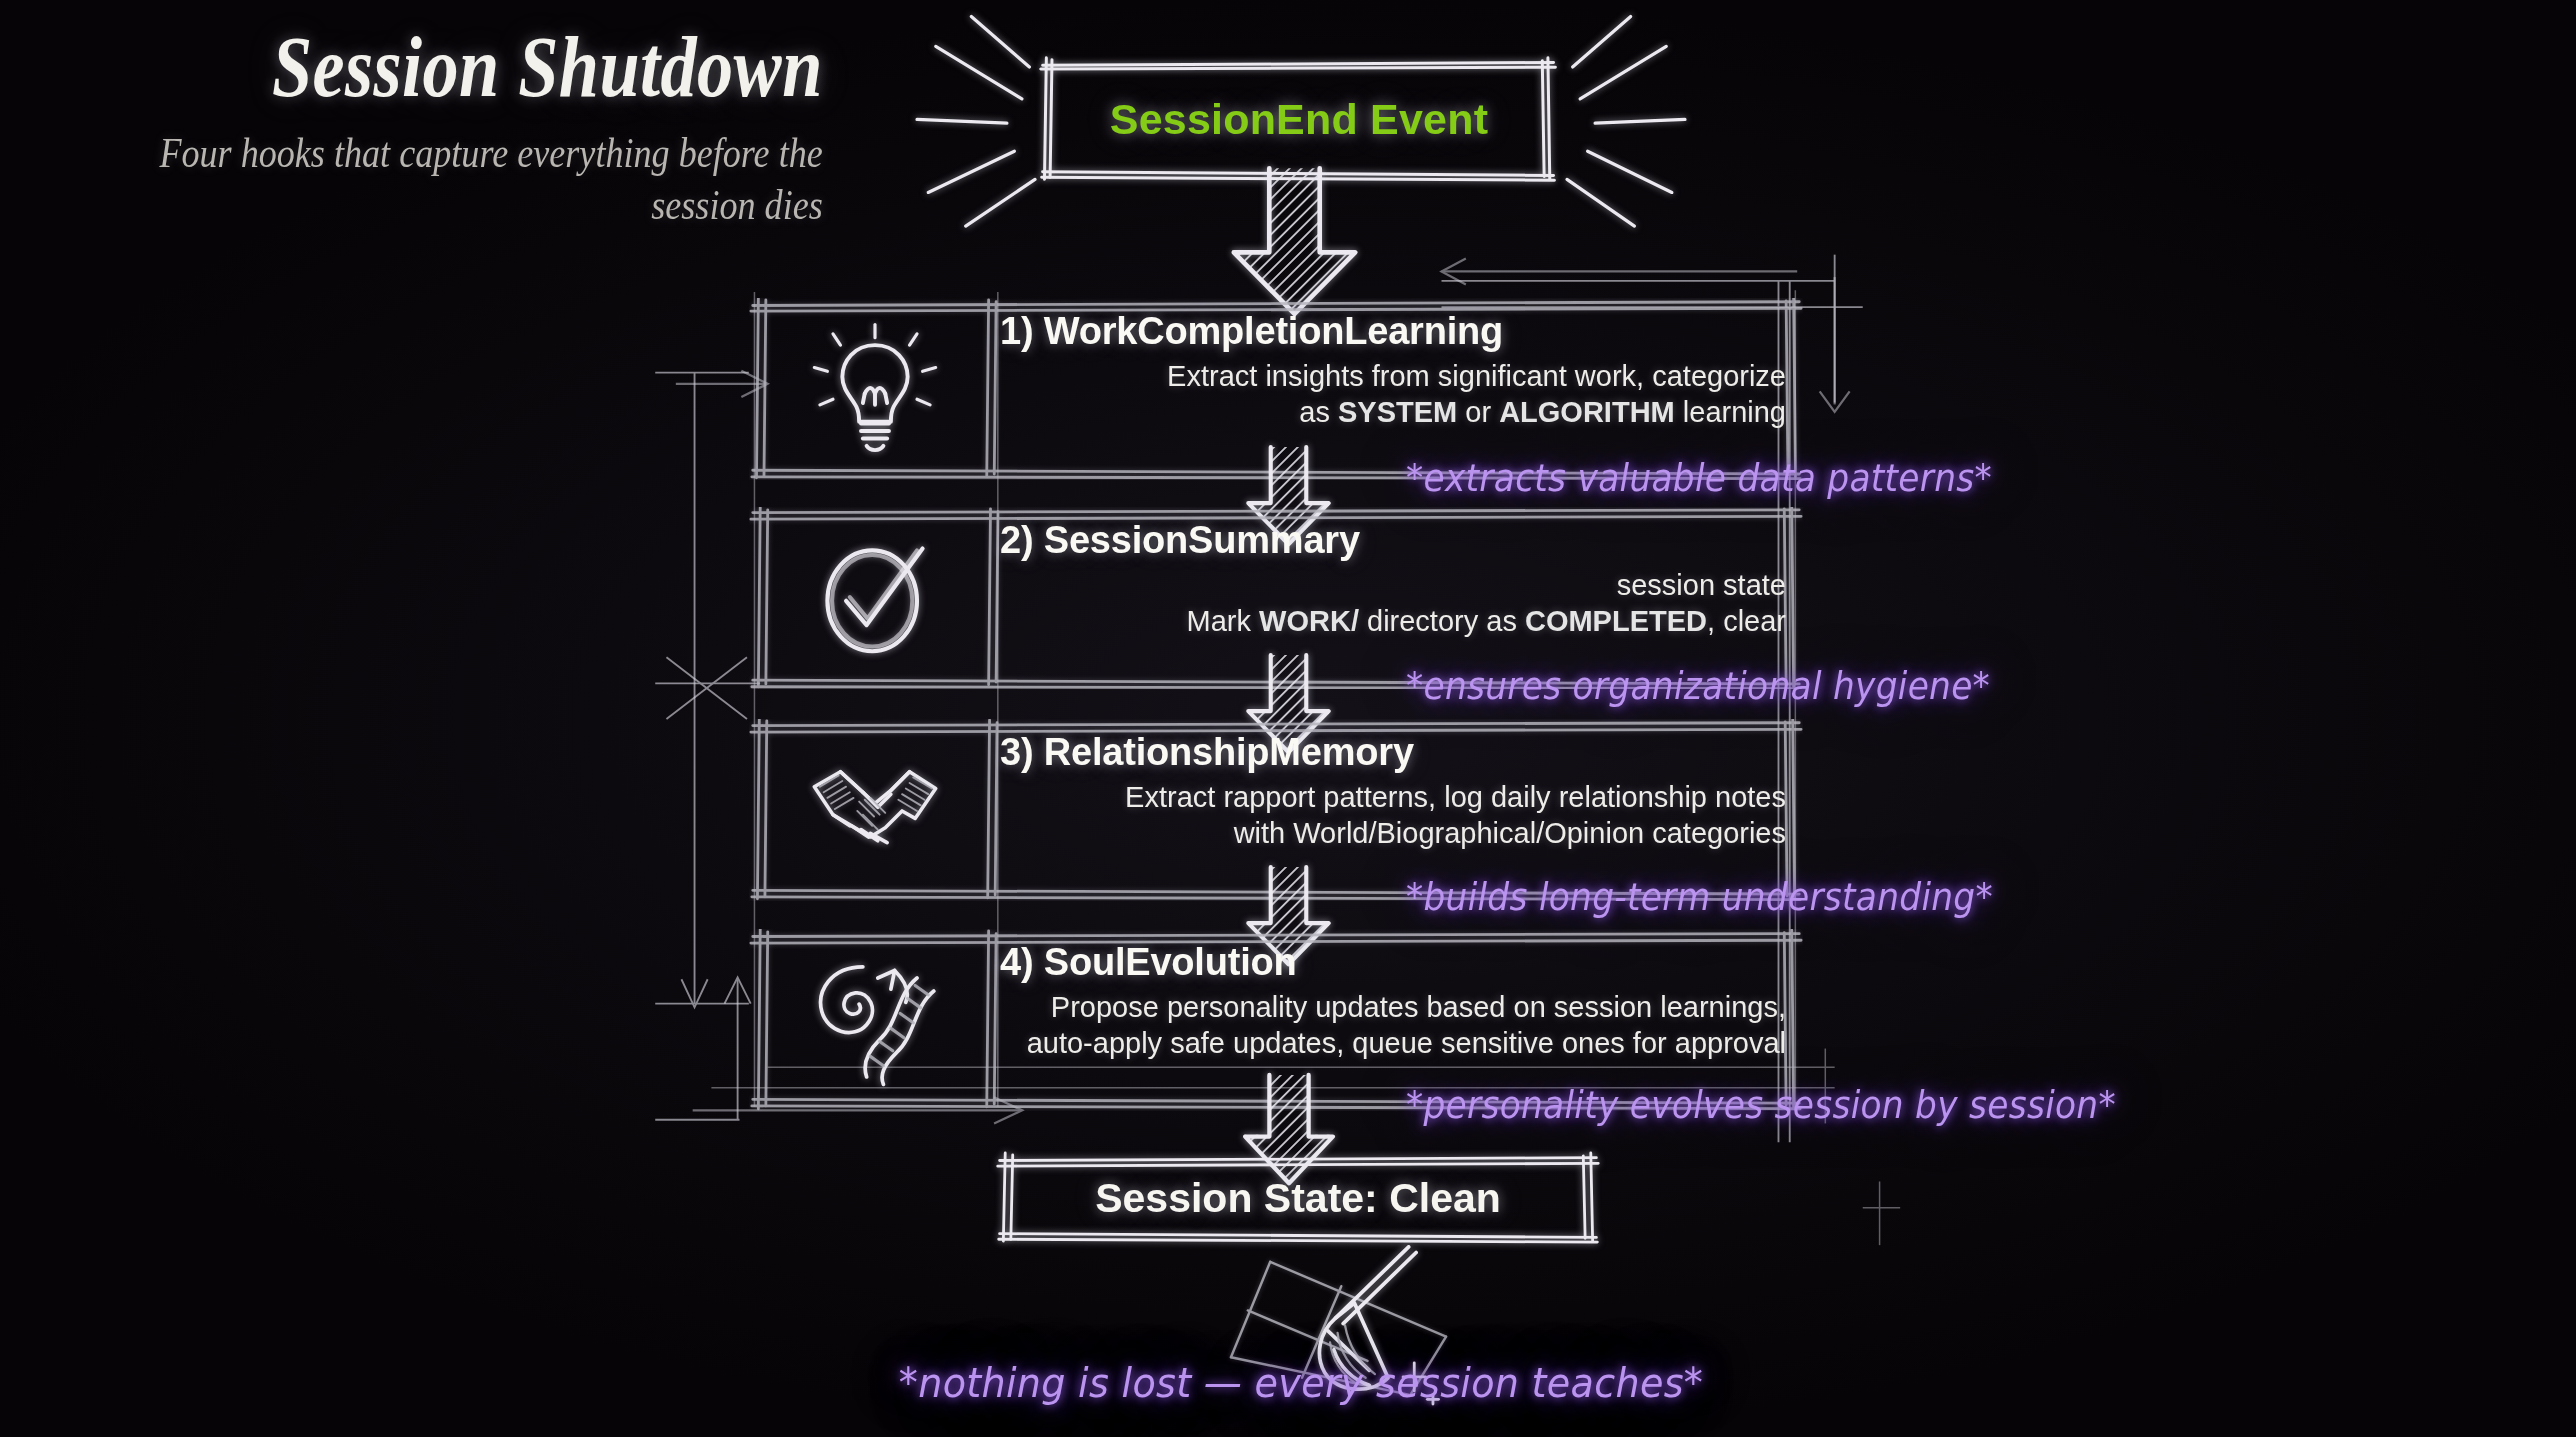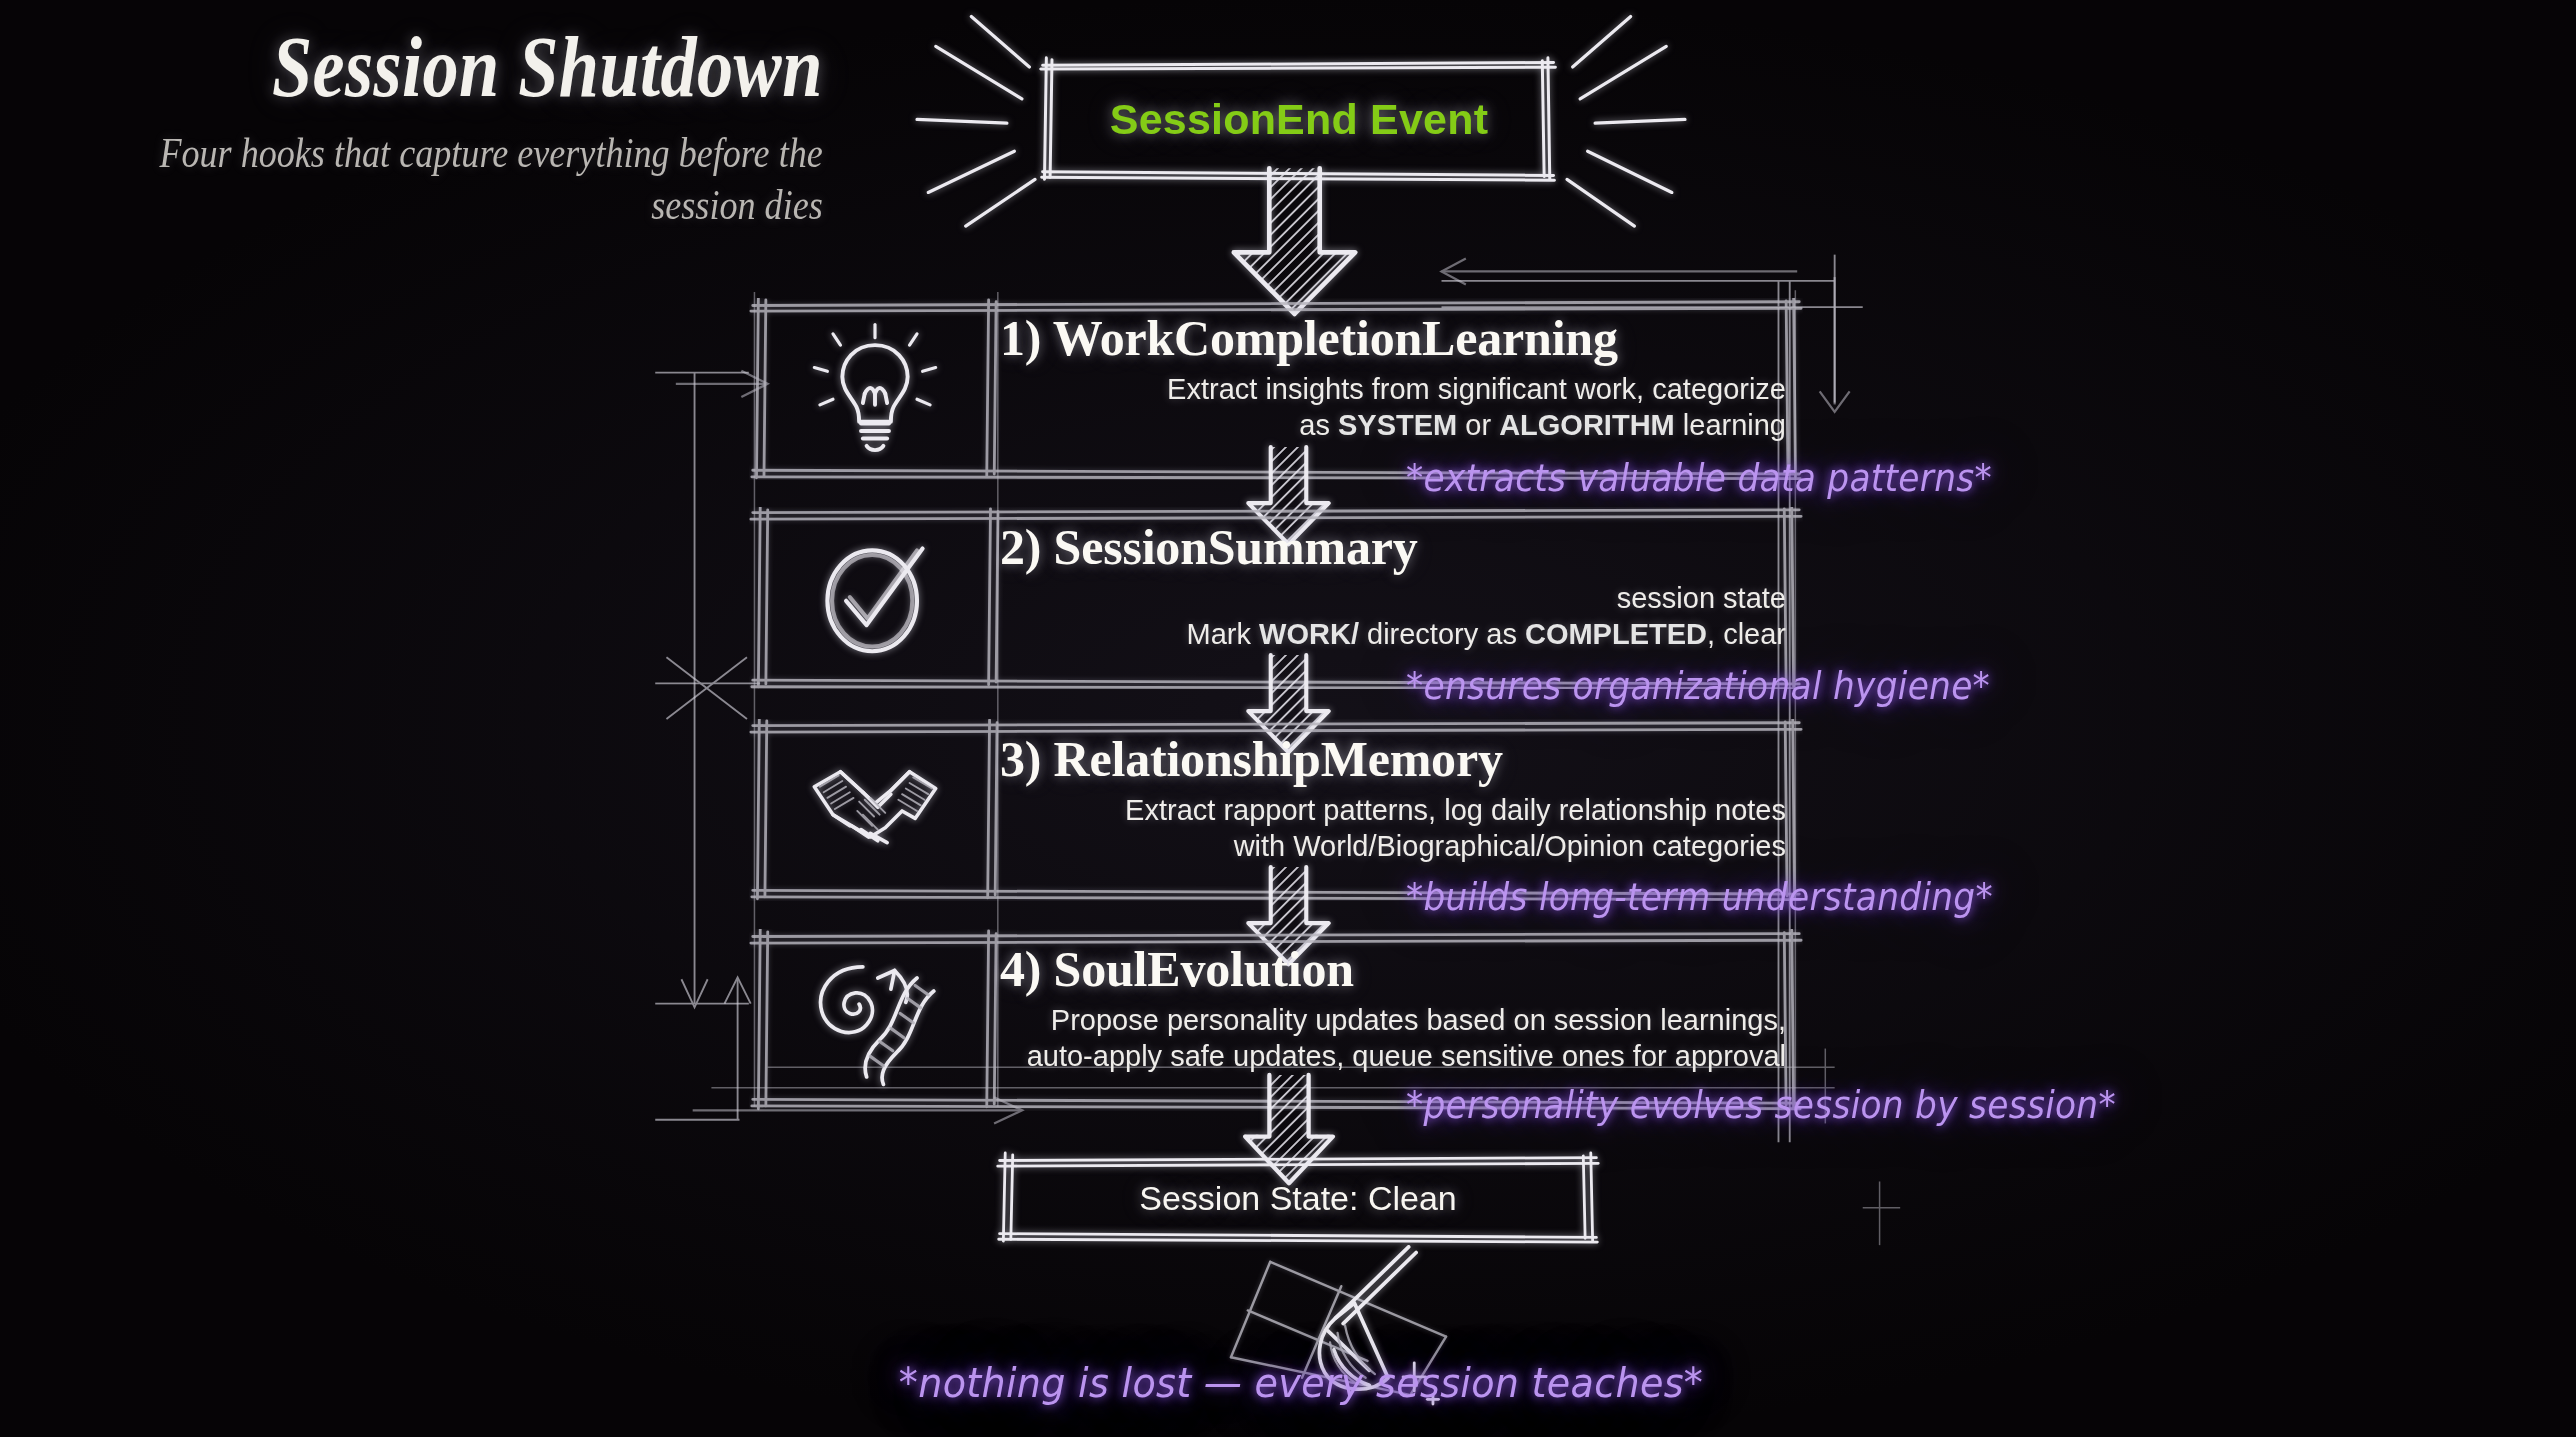--- a/index.html
+++ b/index.html
@@ -59,23 +59,22 @@
   .bigarrow svg{width:100%;height:100%;overflow:visible;}
 
   
   .card{position:absolute;left:749px;width:1054px;height:182px;}
   .card .frame{position:absolute;inset:0;}
   .card .iconcell{position:absolute;left:17px;top:7.5px;width:217px;height:167px;
      display:flex;align-items:center;justify-content:center;}
   .card .iconcell svg{width:140px;height:140px;overflow:visible;}
   .card .body{position:absolute;left:251px;top:13px;right:17px;}
   .card .h{
-    font-size:50px;font-weight:700;color:#fbf9f4;line-height:1.08;letter-spacing:-0.2px;
+    font-size:38px;font-weight:700;color:#fbf9f4;line-height:1.08;letter-spacing:-0.2px;
     text-shadow:0 0 10.3px rgba(240,240,250,.4), 0 0 26px rgba(160,160,200,.16);
-    font-family:Liberation Serif, serif;
   }
   .card .d{
     margin-top:5.6px;font-size:29px;font-weight:400;color:#efedea;line-height:1.26;
     text-shadow:0 0 8.4px rgba(230,230,240,.3);
     text-align:right;
   }
   .card .d b{font-weight:700;color:#e5e5e5;}
 
   
   .annot{
@@ -90,21 +89,21 @@
       0 0 24px rgba(118,60,210,.75),
       0 0 54px rgba(92,40,175,.55),
       0 0 90px rgba(70,28,140,.35);
   }
   .annot.center{transform:translateX(-50%) scaleX(.93);transform-origin:center center;}
 
   
   #state-box{left:994px;top:1153px;width:608px;height:90px;}
   #state-box .label{
     position:absolute;inset:0;display:flex;align-items:center;justify-content:center;
-    font-size:34px;font-weight:400;color:#f8f6f1;
+    font-size:41px;font-weight:700;color:#f8f6f1;
     text-shadow:0 0 12px rgba(235,235,245,.45), 0 0 30px rgba(160,160,200,.2);
   }
   #broom{left:1137px;top:1245px;width:403px;height:159px;}
 
   
   #tech{position:absolute;inset:0;pointer-events:none;}
   #tech svg{width:100%;height:100%;overflow:visible;}
   .tline{fill:none;stroke:#d8d6e0;stroke-width:2;opacity:.62;}
   .tline2{fill:none;stroke:#cfcdd8;stroke-width:2.4;opacity:.5;}
   .tthin{fill:none;stroke:#c9c7d2;stroke-width:1.6;opacity:.45;}

